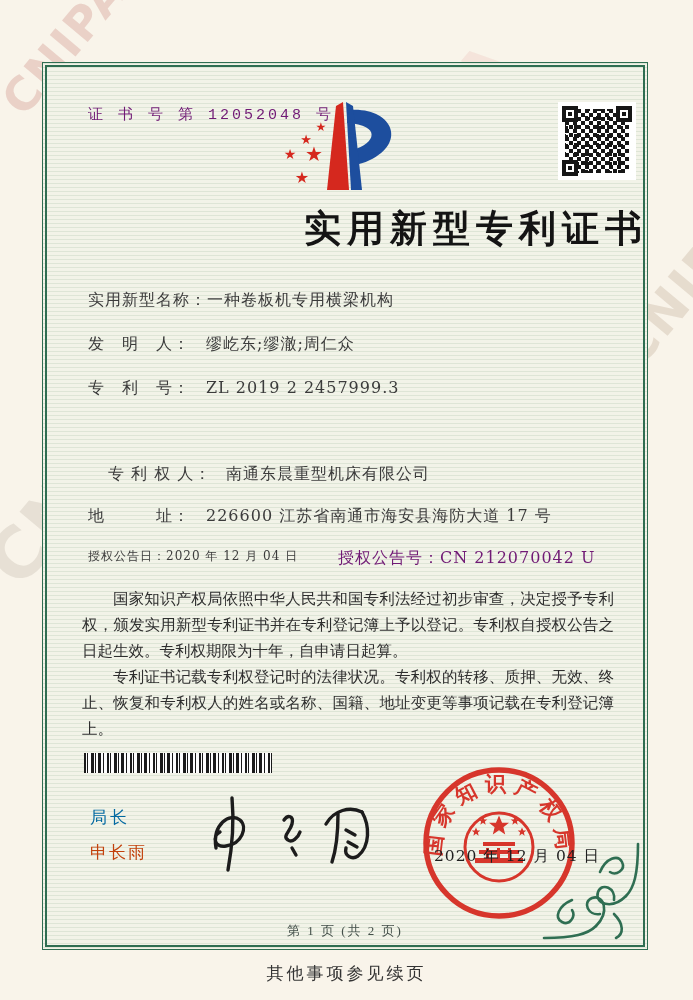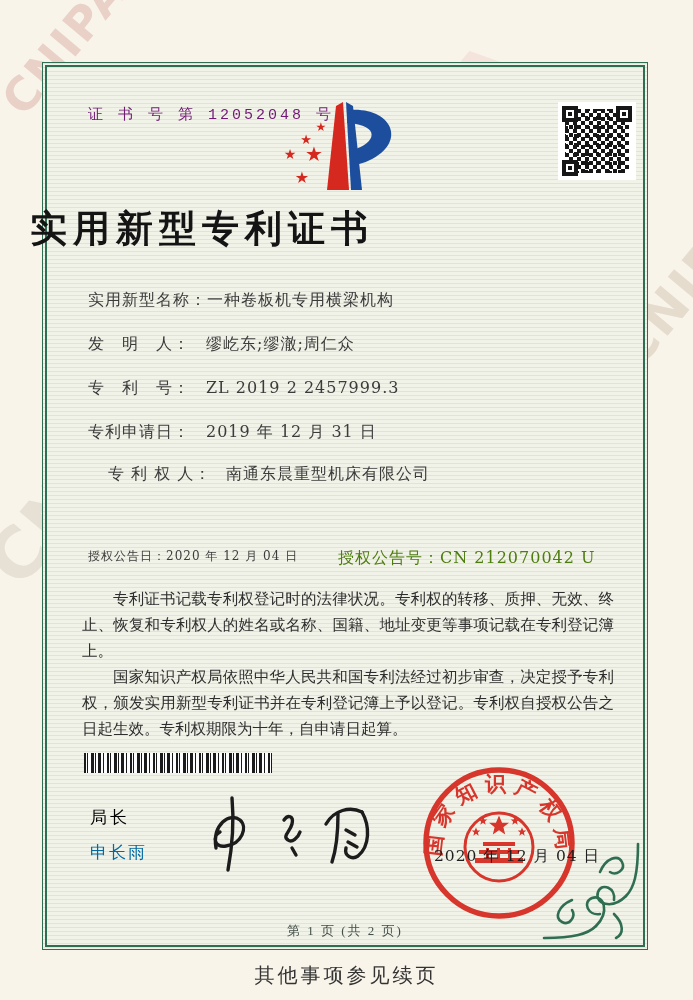--- a/index.html
+++ b/index.html
@@ -44,61 +44,61 @@
   .qr-noise{
     position:absolute; inset:7px;
     background:
       repeating-conic-gradient(#161616 0% 25%, rgba(0,0,0,0) 0% 50%) 0px 0px / 8px 8px,
       repeating-conic-gradient(rgba(0,0,0,0) 0% 30%, #161616 0% 48%, rgba(0,0,0,0) 0% 78%) 3px 2px / 11px 9px;
   }
   .finder{position:absolute; width:16px; height:16px; border:4px solid #161616; background:#fff; box-sizing:border-box;}
   .finder::after{content:""; position:absolute; inset:2px; background:#161616;}
   .f-tl{left:4px; top:4px;} .f-tr{right:4px; top:4px;} .f-bl{left:4px; bottom:4px;}
   .title{
-    position:absolute; left:30px; top:204px; width:606px; z-index:3;
-    text-align:left; font-size:37px; font-weight:bold; color:#141414;
+    position:absolute; left:42px; top:204px; width:606px; z-index:3;
+    text-align:right; font-size:37px; font-weight:bold; color:#141414;
     letter-spacing:6px;
   }
   .field-row{position:absolute; left:88px; z-index:3; font-size:16px; color:#3b3b3b; letter-spacing:1px; white-space:nowrap;}
   .flabel{display:inline-block; min-width:118px;}
   .fr0{top:290px;text-align:center;} .fr1{top:334px;} .fr2{top:378px;} .fr3{top:422px;}
   .fr4{top:464px;margin-left:20px;} .fr5{top:506px;}
   .grant-date{position:absolute; left:88px; top:548px; z-index:3; font-size:12px; color:#3b3b3b; letter-spacing:1px; white-space:nowrap;}
-  .grant-no{position:absolute; left:338px; top:548px; z-index:3; font-size:16px; color:#4d7c0f; letter-spacing:1px; white-space:nowrap;}
+  .grant-no{position:absolute; left:338px; top:548px; z-index:3; font-size:16px; color:#701a75; letter-spacing:1px; white-space:nowrap;}
   .body-text{
     position:absolute; left:82px; top:586px; width:532px; z-index:3;
     font-size:15.5px; line-height:26px; color:#2e2e2e; text-align:justify;
   }
   .body-text p{margin:0; text-indent:2em;}
   .barcode{
     position:absolute; left:84px; top:753px; width:188px; height:20px; z-index:3;
     background-image:repeating-linear-gradient(90deg,
       #1a1a1a 0px 2px, #fdfdfd 2px 3px,
       #1a1a1a 3px 4px, #fdfdfd 4px 7px,
       #1a1a1a 7px 10px, #fdfdfd 10px 11px,
       #1a1a1a 11px 12px, #fdfdfd 12px 14px,
       #1a1a1a 14px 17px, #fdfdfd 17px 19px,
       #1a1a1a 19px 20px, #fdfdfd 20px 23px);
   }
-  .signer-role{position:absolute; left:90px; top:806px; z-index:3; font-family:"DejaVu Sans","Liberation Sans",sans-serif; font-size:17px; color:#000000; letter-spacing:3px;}
-  .signer-name{position:absolute; left:90px; top:841px; z-index:3; font-family:"DejaVu Sans","Liberation Sans",sans-serif; font-size:17px; color:#0369a1; letter-spacing:2px;}
+  .signer-role{position:absolute; left:90px; top:806px; z-index:3; font-family:"DejaVu Sans","Liberation Sans",sans-serif; font-size:17px; color:#0369a1; letter-spacing:3px;}
+  .signer-name{position:absolute; left:90px; top:841px; z-index:3; font-family:"DejaVu Sans","Liberation Sans",sans-serif; font-size:17px; color:#c2410c; letter-spacing:2px;}
   .signature{position:absolute; left:186px; top:786px; width:210px; height:92px; z-index:3;}
   .seal{position:absolute; left:420px; top:764px; width:158px; height:158px; z-index:4; opacity:0.93;}
   .seal-date{
     position:absolute; left:434px; top:846px; z-index:5;
     font-size:15.5px; color:#1f1f1f; letter-spacing:1px; white-space:nowrap;
   }
   .ornament{position:absolute; left:542px; top:842px; width:112px; height:112px; z-index:6;}
   .page-no{
     position:absolute; left:42px; top:922px; width:606px; z-index:3;
     text-align:center; font-size:13px; color:#44504a; letter-spacing:2px;font-family:Liberation Serif, serif;
   }
   .cont-note{
     position:absolute; left:0; top:962px; width:693px; z-index:3;
-    text-align:center; font-size:20px; color:#333; letter-spacing:3px;
+    text-align:center; font-size:17px; color:#333; letter-spacing:3px;
   }
 </style>
 </head>
 <body>
 
 <div class="page">
 
   <span class="wm wm1">CNIPA</span>
   <span class="wm wm2">CNIPA</span>
   <span class="wm wm3">CNIPA</span>
@@ -135,37 +135,37 @@
 
   <div class="field-row fr0">
     <span class="flabel">实用新型名称：</span><span class="fvalue">一种卷板机专用横梁机构</span>
   </div>
   <div class="field-row fr1">
     <span class="flabel">发　明　人：</span><span class="fvalue">缪屹东;缪澈;周仁众</span>
   </div>
   <div class="field-row fr2">
     <span class="flabel">专　利　号：</span><span class="fvalue">ZL 2019 2 2457999.3</span>
   </div>
-  <div class="field-row fr3">
-    <span class="flabel">专利申请日：</span><span class="fvalue">2019 年 12 月 31 日</span>
-  </div>
   <div class="field-row fr4">
     <span class="flabel">专 利 权 人：</span><span class="fvalue">南通东晨重型机床有限公司</span>
   </div>
+  <div class="field-row fr5">
+    <span class="flabel">地　　　址：</span><span class="fvalue">226600 江苏省南通市海安县海防大道 17 号</span>
+  </div>
 
   <div class="grant-date">
     <span>授权公告日：</span><span>2020 年 12 月 04 日</span>
   </div>
   <div class="grant-no">
     <span>授权公告号：</span><span>CN 212070042 U</span>
   </div>
 
   <div class="body-text">
+    <p>国家知识产权局依照中华人民共和国专利法经过初步审查，决定授予专利权，颁发实用新型专利证书并在专利登记簿上予以登记。专利权自授权公告之日起生效。专利权期限为十年，自申请日起算。</p>
     <p>专利证书记载专利权登记时的法律状况。专利权的转移、质押、无效、终止、恢复和专利权人的姓名或名称、国籍、地址变更等事项记载在专利登记簿上。</p>
-    <p>国家知识产权局依照中华人民共和国专利法经过初步审查，决定授予专利权，颁发实用新型专利证书并在专利登记簿上予以登记。专利权自授权公告之日起生效。专利权期限为十年，自申请日起算。</p>
   </div>
 
   <div class="barcode"></div>
 
   <div class="signer-role">局长</div>
   <div class="signer-name">申长雨</div>
 
   <div class="signature">
     <svg viewBox="0 0 210 92" width="210" height="92" fill="none" stroke="#1c1c1c" stroke-width="3.4" stroke-linecap="round">
       <path d="M30,62 C26,38 44,26 54,34 C62,41 56,58 40,60 C28,62 26,50 34,46"></path>

